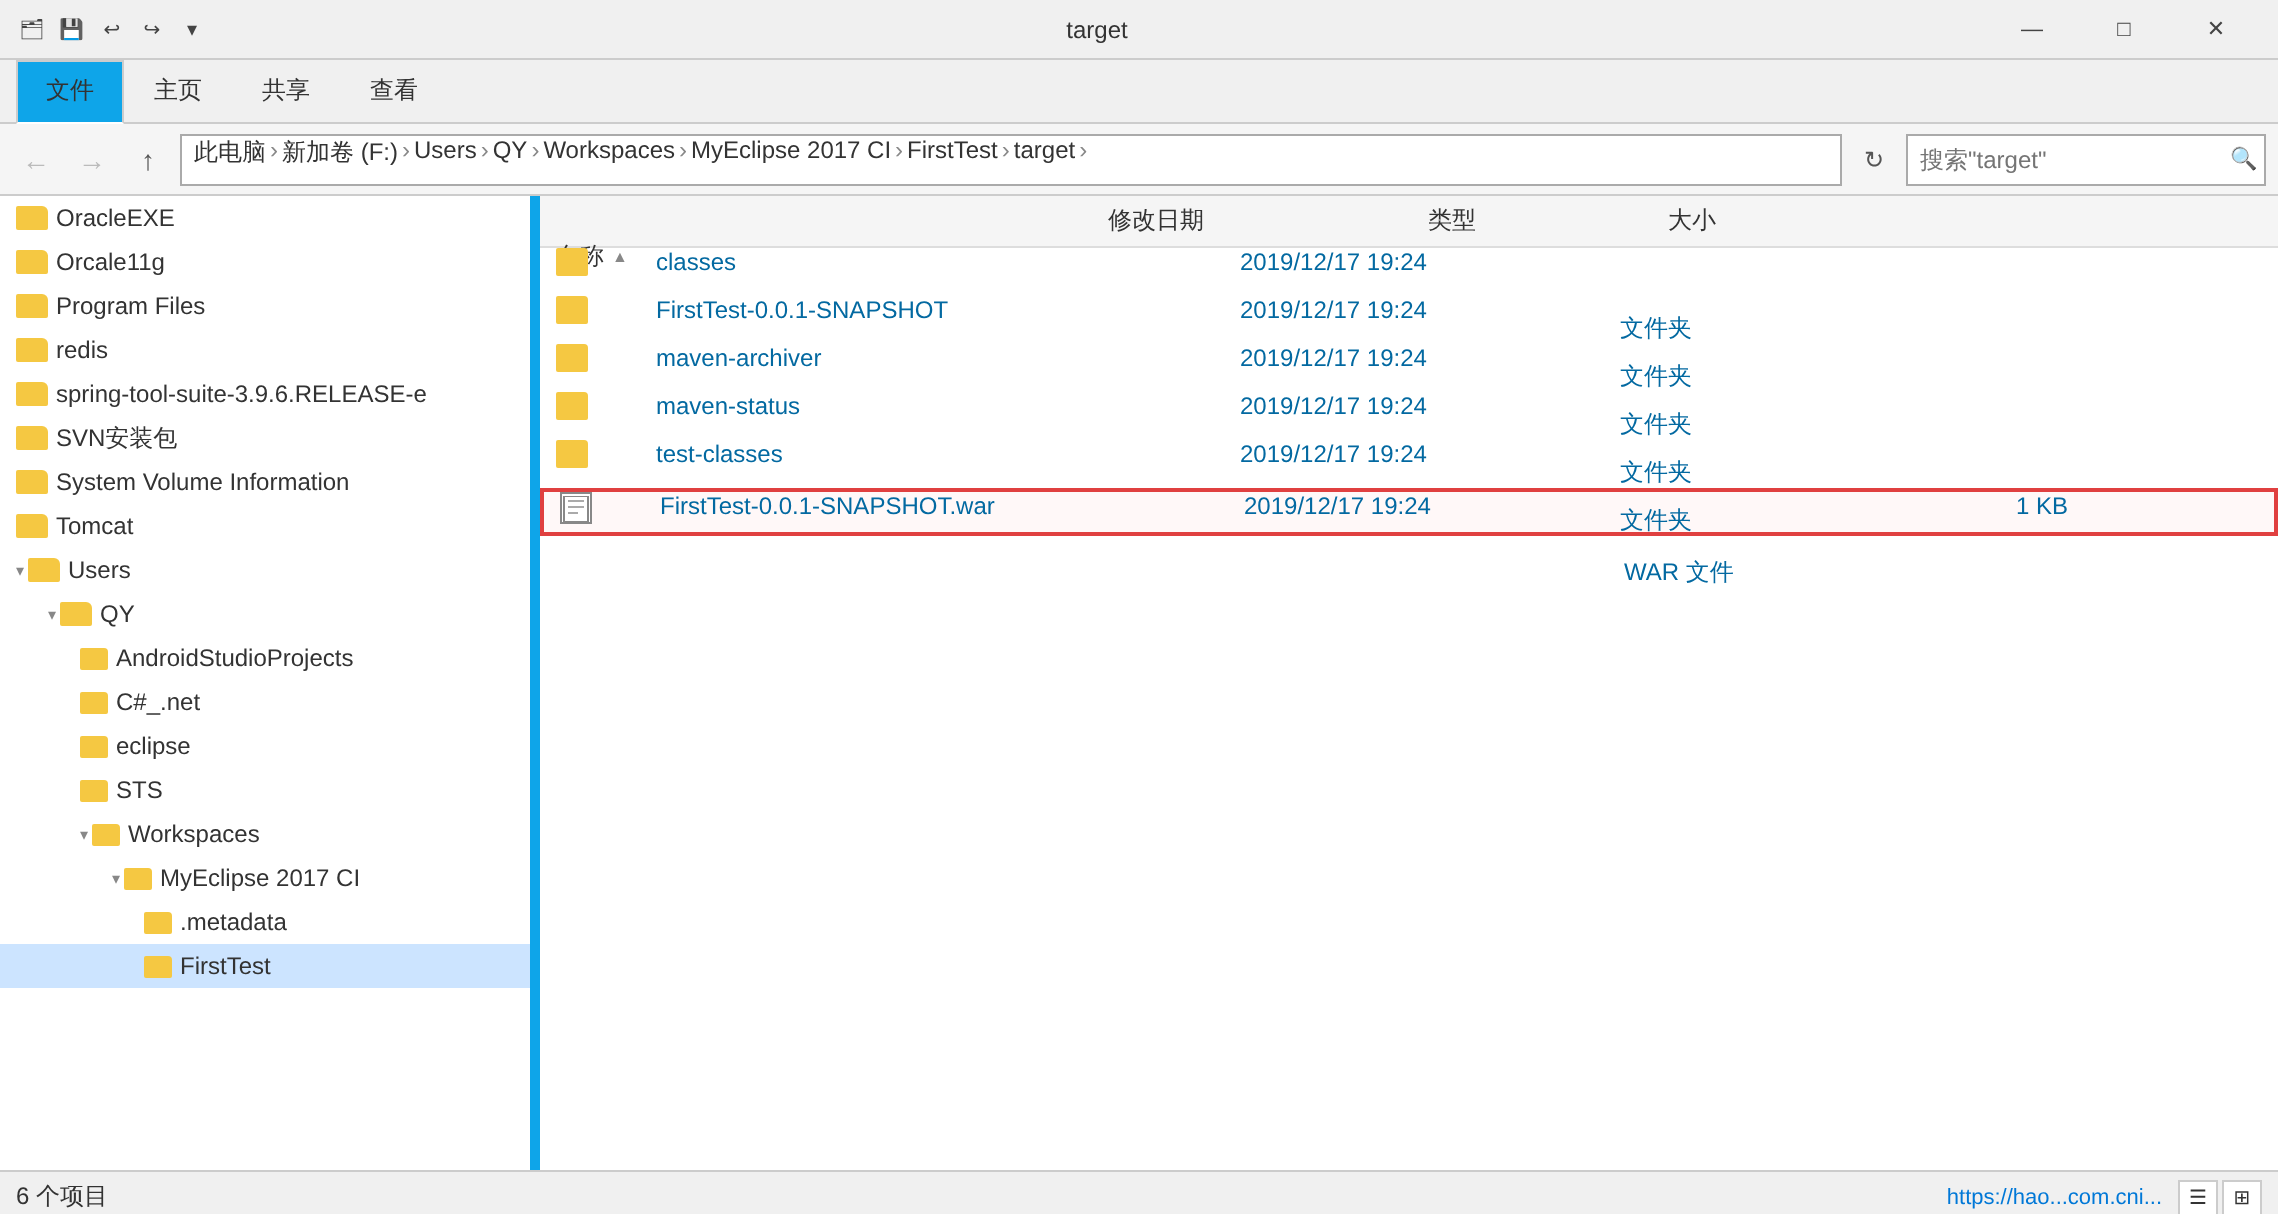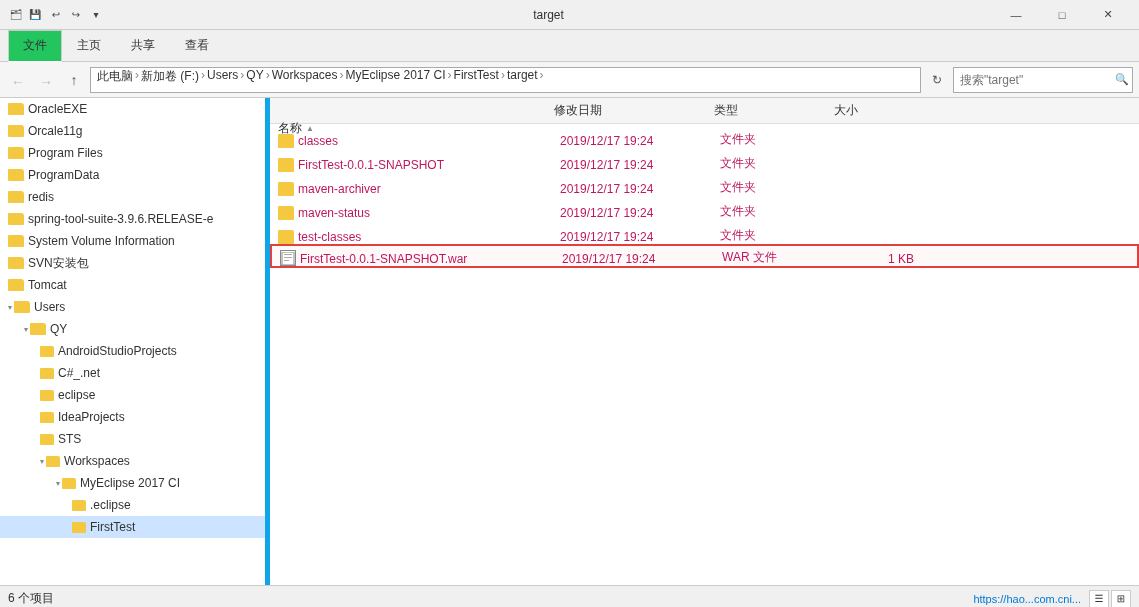--- a/index.html
+++ b/index.html
@@ -24,21 +24,21 @@
     .ribbon { background: #f0f0f0; border-bottom: 1px solid #ccc; }
     .ribbon-tabs { display: flex; padding: 0 8px; }
     .ribbon-tab {
       padding: 6px 14px;
       font-size: 12px;
       cursor: pointer;
       color: #333;
       border: 1px solid transparent;
     }
     .ribbon-tab.active {
-      background: #22c55e;
+      background: #0ea5e9;
       border: 1px solid #ccc;
       border-bottom: 1px solid white;
       margin-bottom: -1px;
     }
 
     
     .address-bar {
       height: 36px;
       background: #f5f5f5;
       border-bottom: 1px solid #ccc;
@@ -134,25 +134,26 @@
     .col-name { width: 280px; padding-left: 4px; cursor: pointer; display: flex; align-items: center; gap: 4px; margin-top: 36px; }
     .col-date { width: 160px; cursor: pointer; }
     .col-type { width: 120px; cursor: pointer; }
     .col-size { width: 80px; cursor: pointer; }
     .sort-arrow { font-size: 8px; color: #888; }
 
     .file-list { flex: 1; overflow-y: auto; }
     .file-row {
       height: 24px;
       display: flex;
-      align-items: flex-end;
+      align-items: flex-start;
       padding: 0 8px;
       cursor: pointer;
       font-size: 12px;
-      color: #be185d;
+      color: #0369a1;
+      gap: 30px;
     }
     .file-row.selected-war {
       border: 2px solid #e04040;
       background: #fff8f8;
     }
     .file-icon { width: 16px; height: 14px; margin-right: 4px; flex-shrink: 0; }
     .folder-file-icon { background: #f5c842; border-radius: 1px 2px 1px 1px; }
     .war-icon {
       width: 16px; height: 16px; margin-right: 4px; flex-shrink: 0;
       background: white; border: 1px solid #888; display: flex; align-items: center; justify-content: center; font-size: 7px; color: #555;
@@ -249,37 +250,33 @@
     <div class="sidebar-item">
       <span class="folder-icon"></span>
       <span>Orcale11g</span>
     </div>
     <div class="sidebar-item">
       <span class="folder-icon"></span>
       <span>Program Files</span>
     </div>
     <div class="sidebar-item">
       <span class="folder-icon"></span>
-      <span>ProgramData</span>
-    </div>
-    <div class="sidebar-item">
-      <span class="folder-icon"></span>
       <span>redis</span>
     </div>
     <div class="sidebar-item">
       <span class="folder-icon"></span>
       <span>spring-tool-suite-3.9.6.RELEASE-e</span>
     </div>
     <div class="sidebar-item">
       <span class="folder-icon"></span>
+      <span>SVN安装包</span>
+    </div>
+    <div class="sidebar-item">
+      <span class="folder-icon"></span>
       <span>System Volume Information</span>
-    </div>
-    <div class="sidebar-item">
-      <span class="folder-icon"></span>
-      <span>SVN安装包</span>
     </div>
     <div class="sidebar-item">
       <span class="folder-icon"></span>
       <span>Tomcat</span>
     </div>
     <div class="sidebar-item">
       <span class="expand-arrow">▾</span>
       <span class="folder-icon"></span>
       <span>Users</span>
     </div>
@@ -295,39 +292,35 @@
     <div class="sidebar-item indent2">
       <span class="folder-icon-sm"></span>
       <span>C#_.net</span>
     </div>
     <div class="sidebar-item indent2">
       <span class="folder-icon-sm"></span>
       <span>eclipse</span>
     </div>
     <div class="sidebar-item indent2">
       <span class="folder-icon-sm"></span>
-      <span>IdeaProjects</span>
-    </div>
-    <div class="sidebar-item indent2">
-      <span class="folder-icon-sm"></span>
       <span>STS</span>
     </div>
     <div class="sidebar-item indent2">
       <span class="expand-arrow">▾</span>
       <span class="folder-icon-sm"></span>
       <span>Workspaces</span>
     </div>
     <div class="sidebar-item indent3">
       <span class="expand-arrow">▾</span>
       <span class="folder-icon-sm"></span>
       <span>MyEclipse 2017 CI</span>
     </div>
     <div class="sidebar-item indent4">
       <span class="folder-icon-sm"></span>
-      <span>.eclipse</span>
+      <span>.metadata</span>
     </div>
     <div class="sidebar-item indent4 selected">
       <span class="folder-icon-sm"></span>
       <span>FirstTest</span>
     </div>
   </div>
 
   <div class="content-area">
 
     <div class="column-headers">

